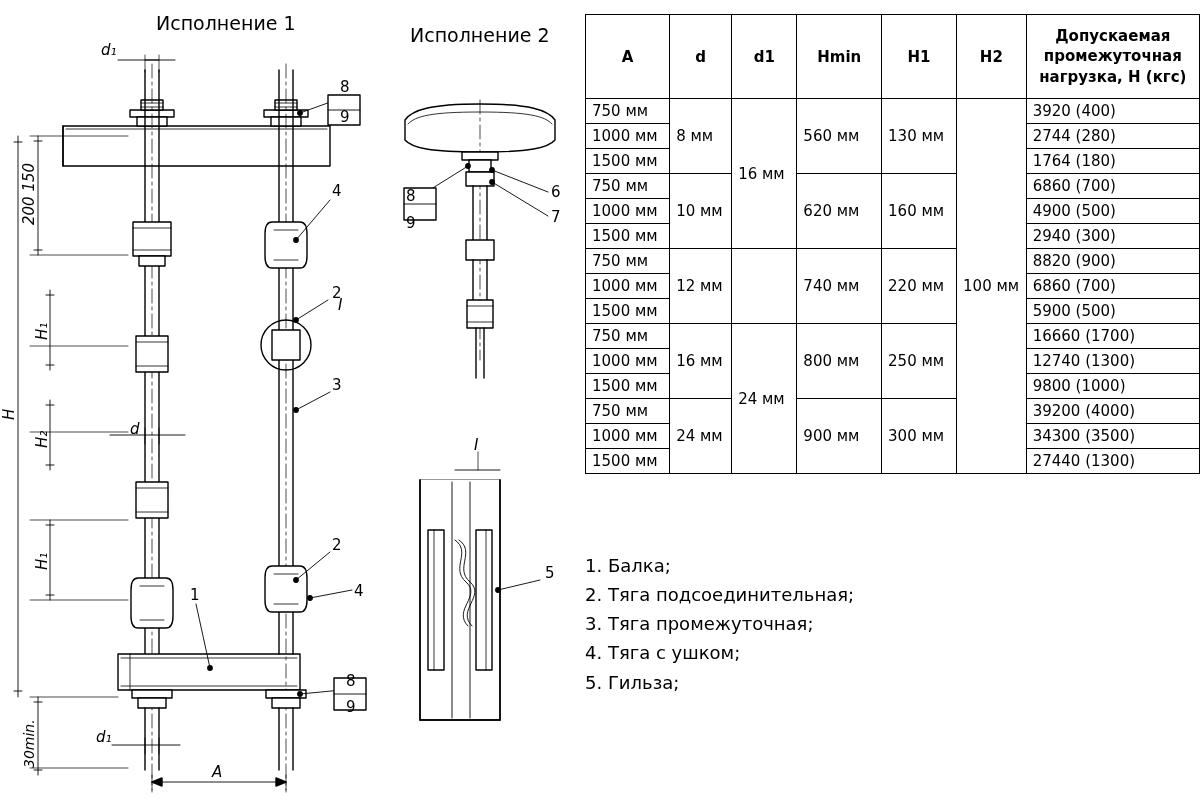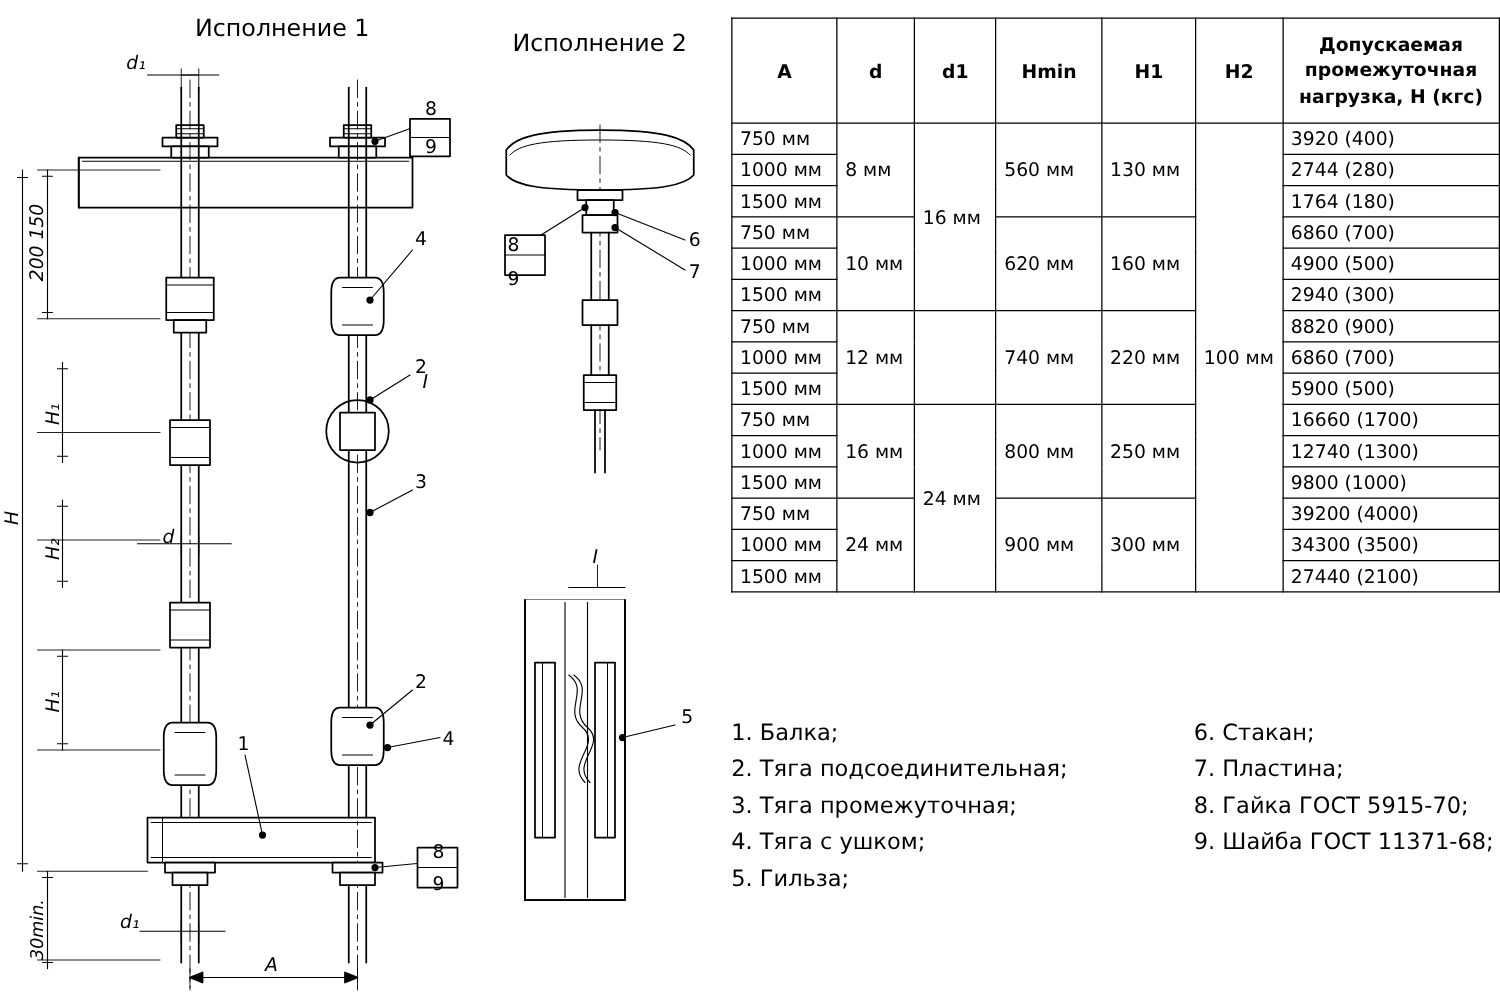--- a/index.html
+++ b/index.html
@@ -70,21 +70,21 @@
   .col-d { width: 70px; }
   .col-d1 { width: 74px; }
   .col-hmin { width: 93px; margin-left: 33px; }
   .col-h1 { width: 85px; }
   .col-h2 { width: 78px; }
 
   
   #legend {
     position: absolute;
     left: 585px;
-    top: 572px;
+    top: 551px;
     width: 600px;
     display: flex;
     gap: 44px;
     font-size: 18px;
     line-height: 1.62;
   }
   #legend .legend-col {
     display: flex;
     flex-direction: column;
   }
@@ -426,34 +426,28 @@
         <td rowspan="3">900 мм</td>
         <td rowspan="3">300 мм</td>
         <td>39200 (4000)</td>
       </tr>
       <tr>
         <td>1000 мм</td>
         <td>34300 (3500)</td>
       </tr>
       <tr>
         <td>1500 мм</td>
-        <td>27440 (2100)</td>
+        <td>27440 (1300)</td>
       </tr>
     </tbody>
   </table>
 
   <div id="legend">
     <div class="legend-col left">
       <span class="legend-item">1. Балка;</span>
       <span class="legend-item">2. Тяга подсоединительная;</span>
       <span class="legend-item">3. Тяга промежуточная;</span>
       <span class="legend-item">4. Тяга с ушком;</span>
       <span class="legend-item">5. Гильза;</span>
     </div>
-    <div class="legend-col right">
-      <span class="legend-item">6. Стакан;</span>
-      <span class="legend-item">7. Пластина;</span>
-      <span class="legend-item">8. Гайка ГОСТ 5915-70;</span>
-      <span class="legend-item">9. Шайба ГОСТ 11371-68;</span>
-    </div>
   </div>
 
 </div>
 
 </body></html>

